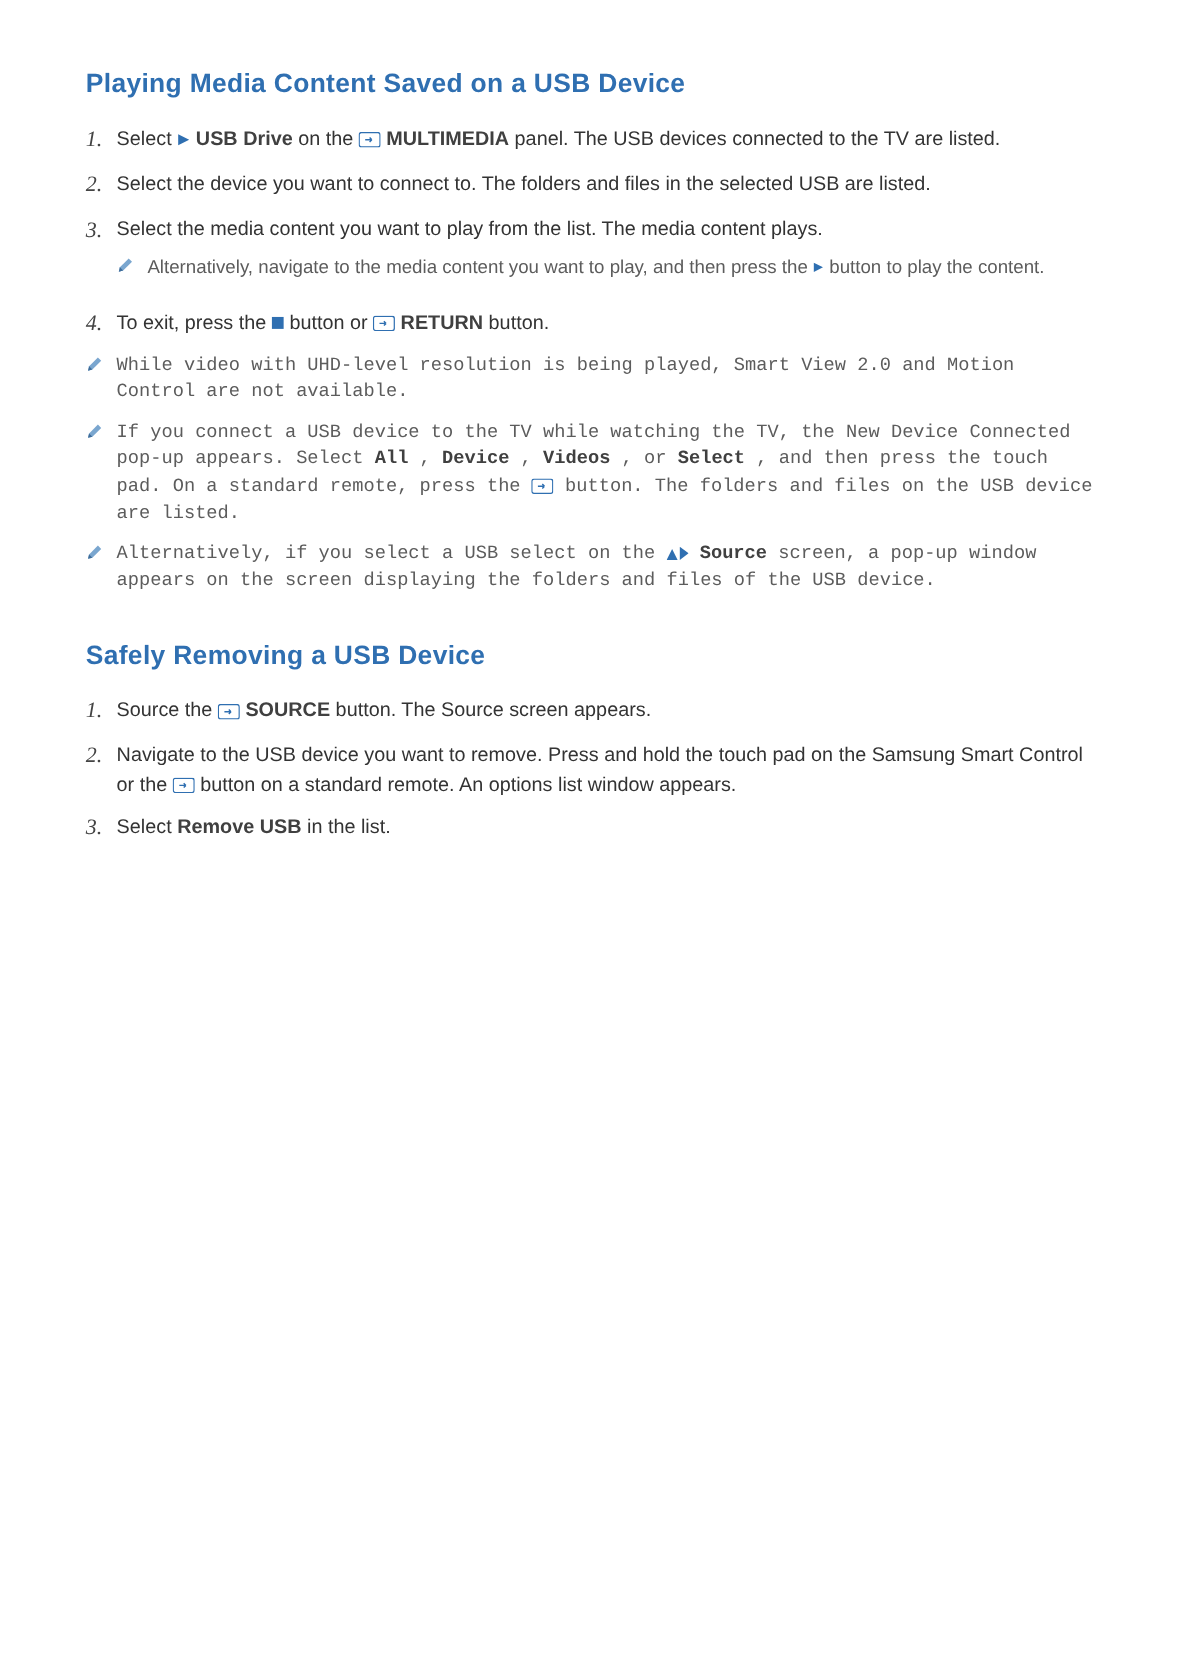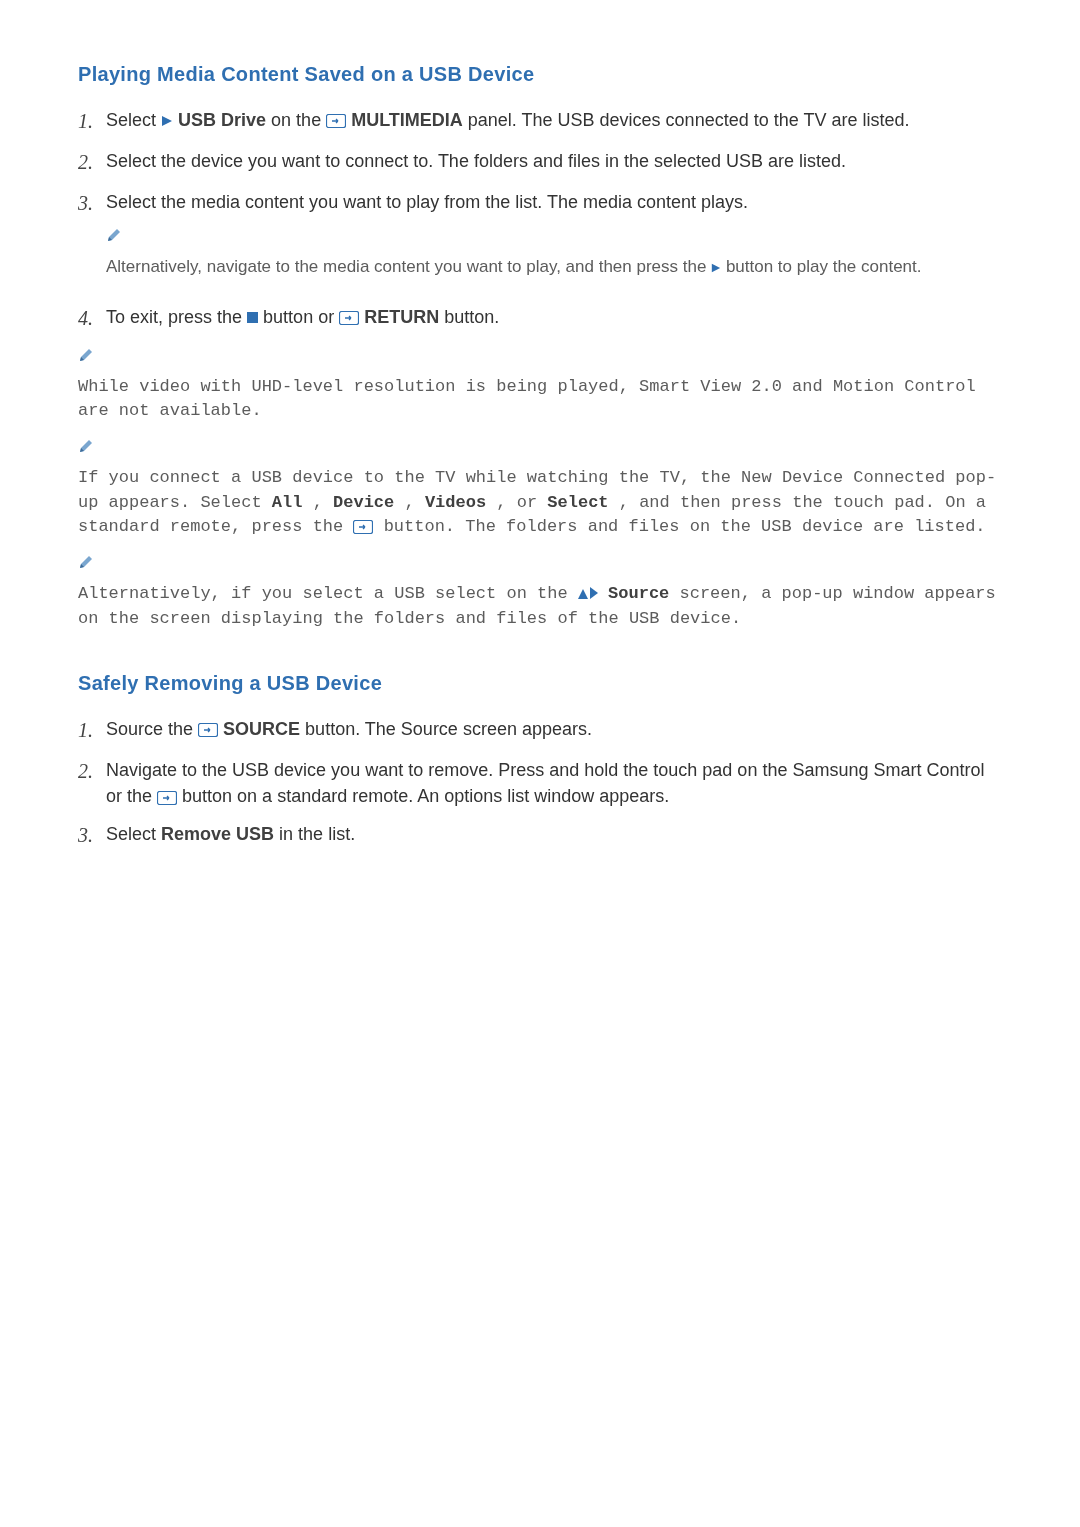--- a/index.html
+++ b/index.html
@@ -9,21 +9,21 @@
     width:1080px;
     min-height:1527px;
     box-sizing:border-box;
     padding:60px 78px 0 78px;
     font-size:18px;
     line-height:1.45;
   }
   .heading{
     color:#2f6fb1;
     font-weight:bold;
-    font-size:20px;
+    font-size:24px;
     margin-bottom:18px;
     letter-spacing:0.3px;
   }
   .heading2{ margin-top:38px; }
   ol.steps{
     list-style:none;
     padding:0;
     margin:0 0 10px 0;
   }
   ol.steps > li{
@@ -38,21 +38,20 @@
     width:28px;
     flex:0 0 28px;
   }
   .step-body{flex:1; font-size:18px; color:#333;}
   .note{
     display:flex;
     align-items:flex-start;
     margin:8px 0 12px 28px;
     color:#5c5c5c;
     font-size:17px;
-    flex-direction:column;
   }
   .note.top-level{ margin-left:0;font-family:Liberation Mono, monospace; }
   .note-icon{
     flex:0 0 28px;
     display:flex;
     align-items:flex-start;
     justify-content:flex-start;
     padding-top:2px;
   }
   .note-body{flex:1;}

